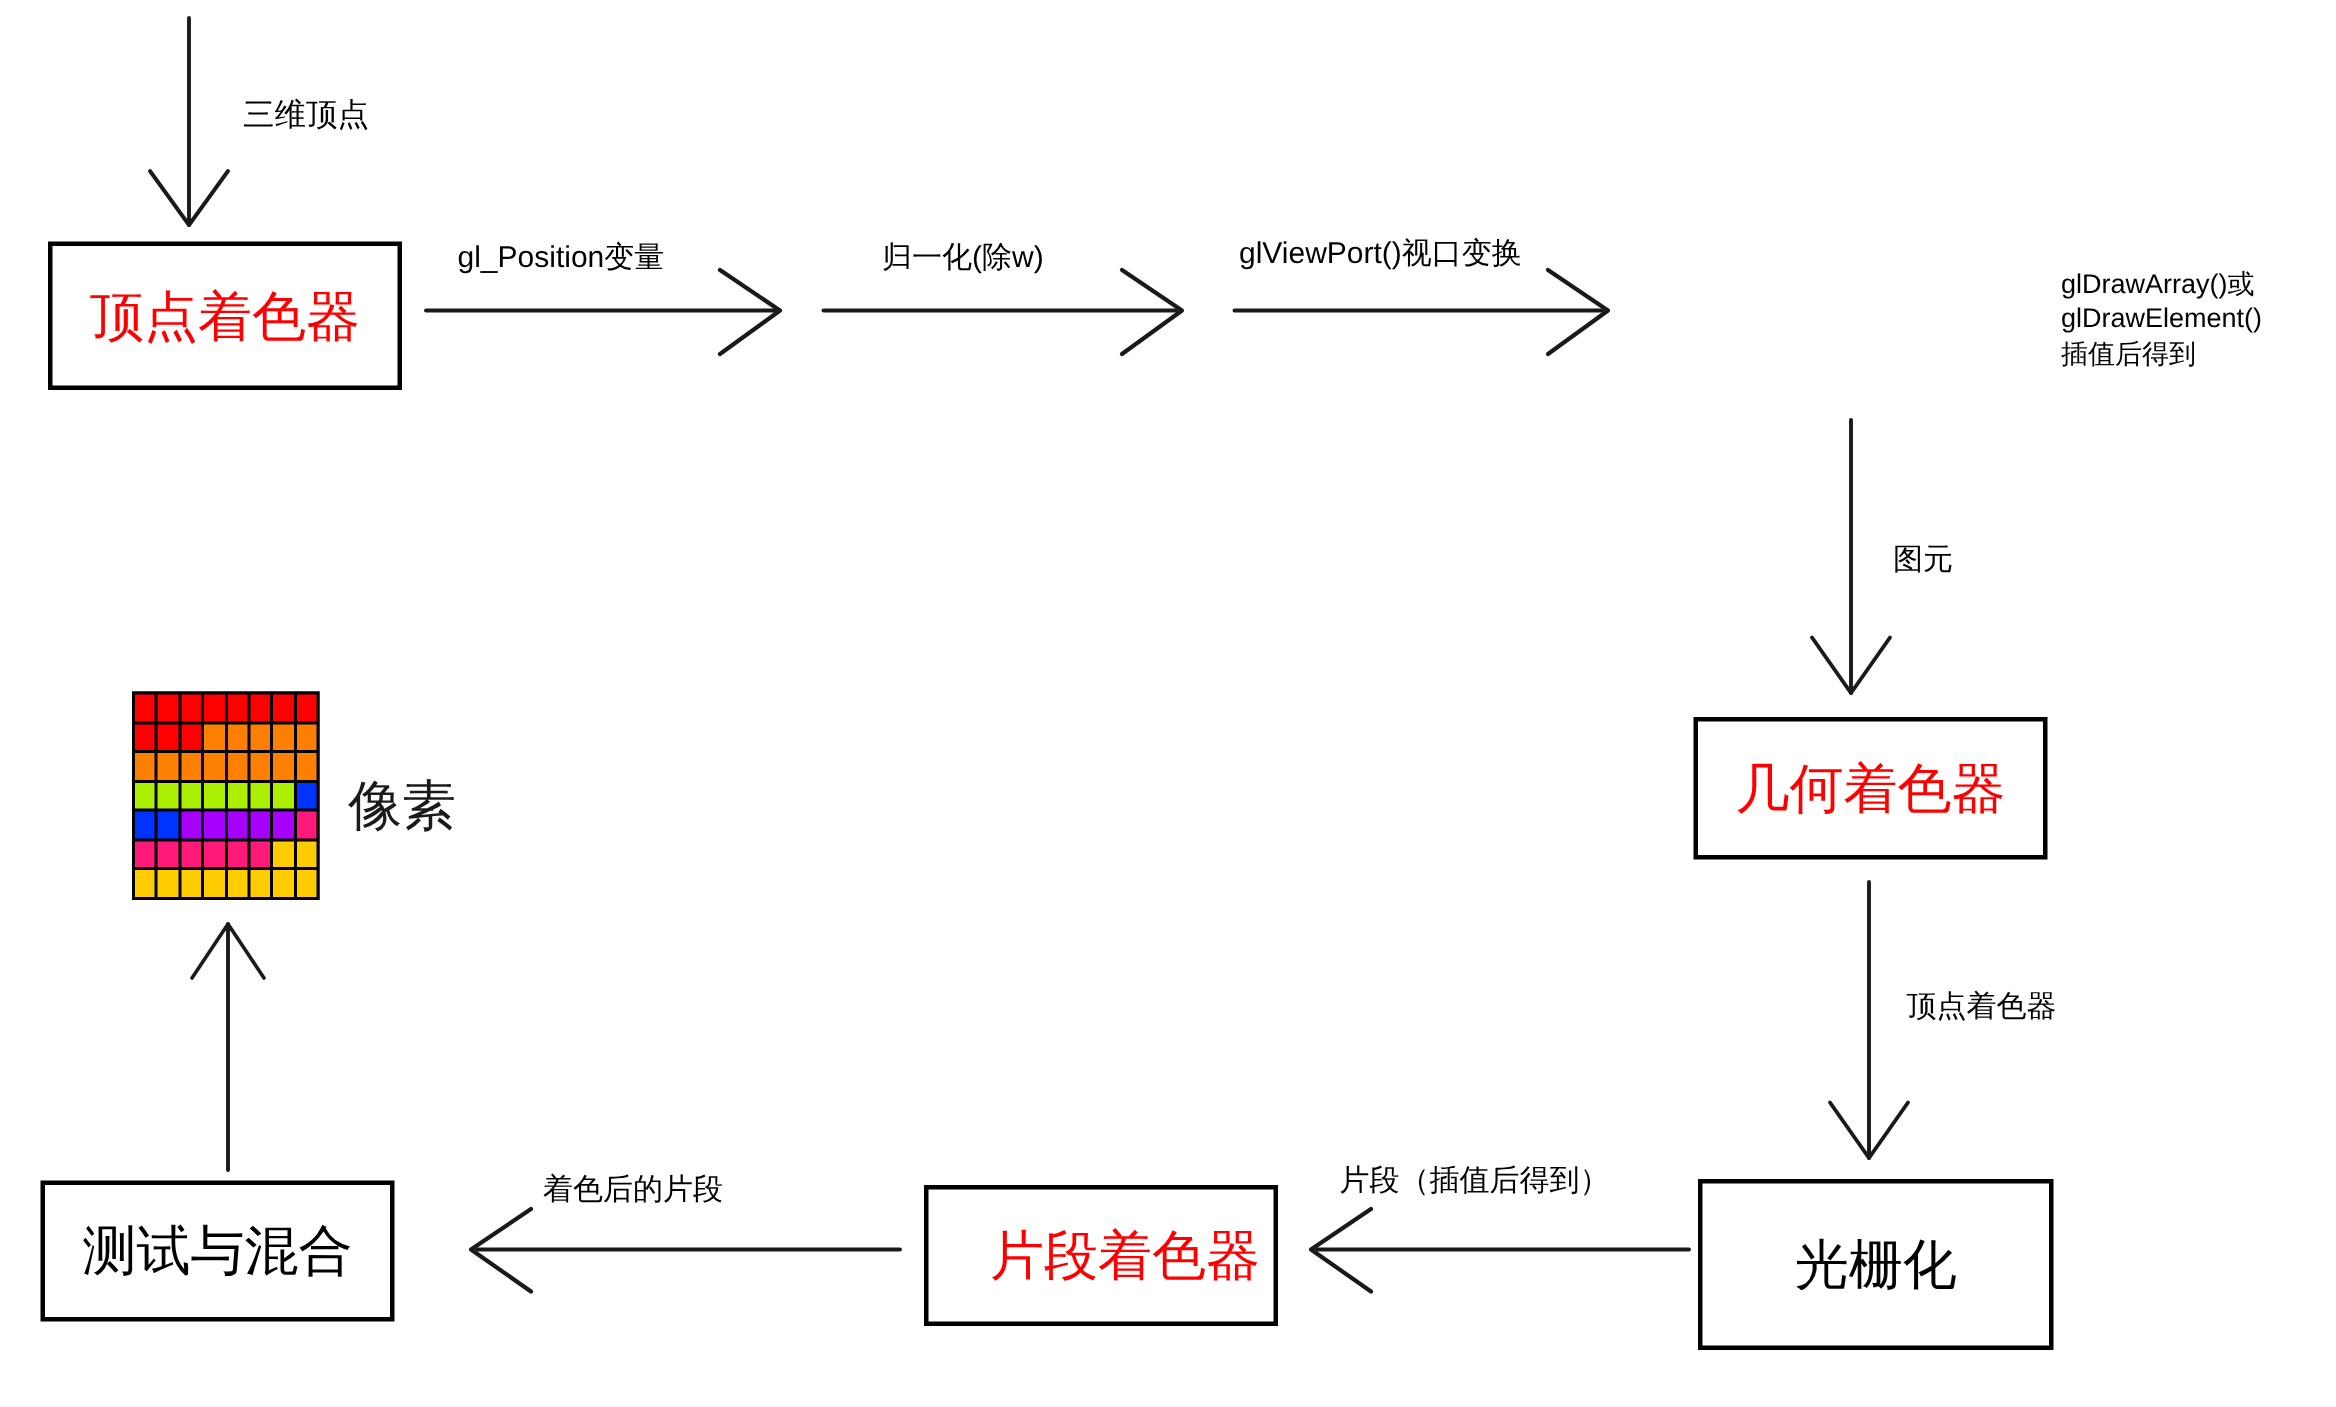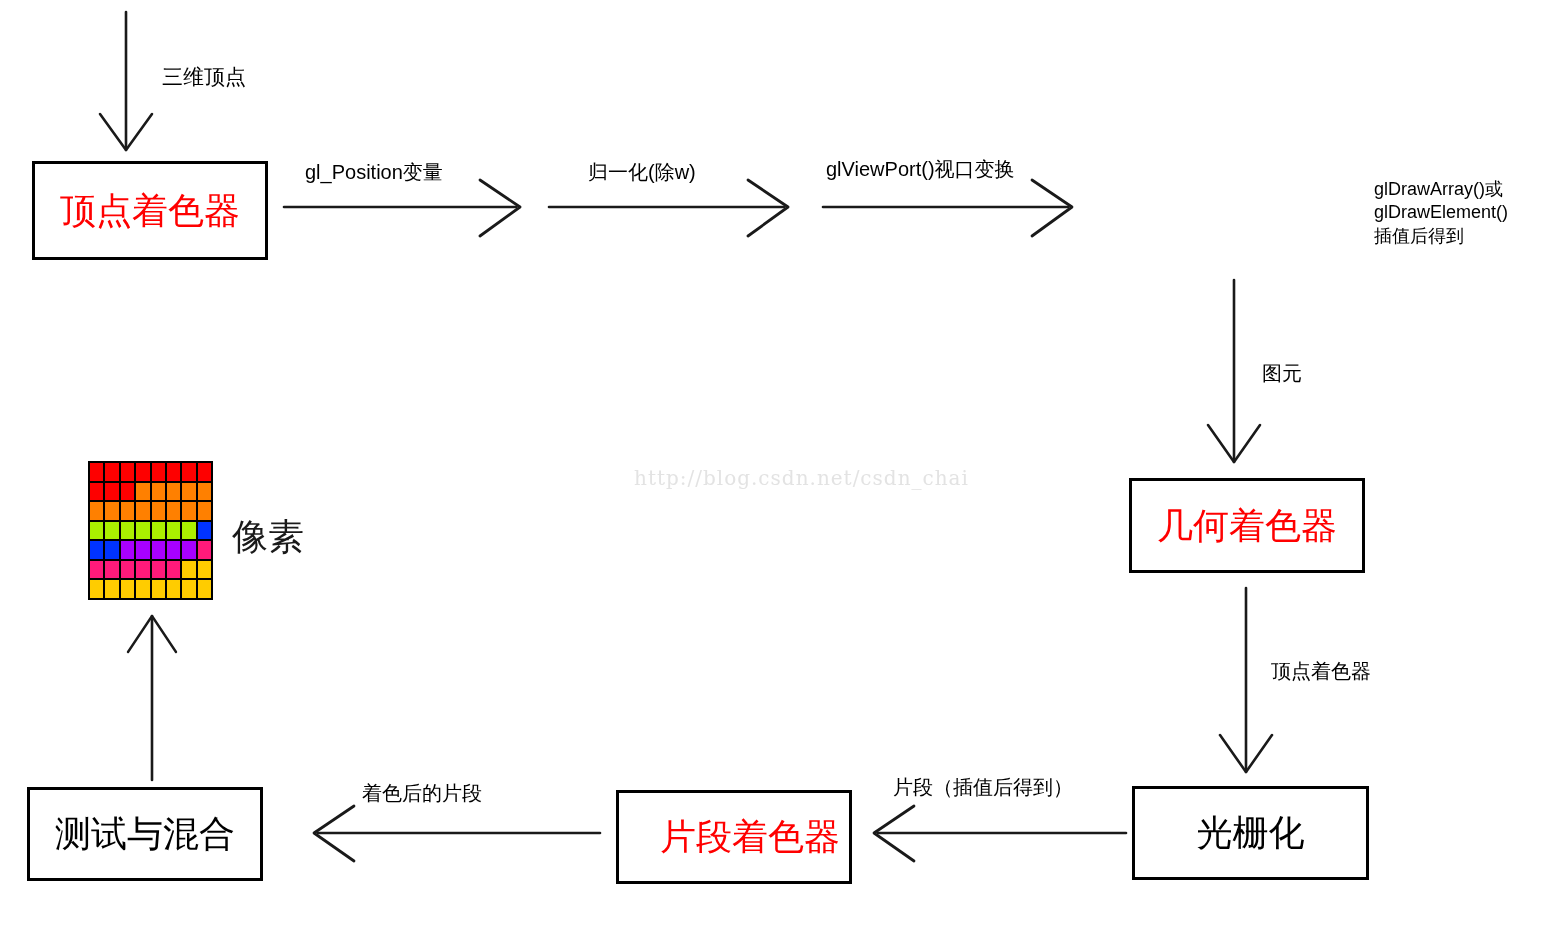--- a/index.html
+++ b/index.html
@@ -130,21 +130,21 @@
 
   <div class="node" id="n-vertex-shader" style="left: 32px; top: 161px; width: 236px; height: 99px;">
     <span class="node-label red" style="color: rgb(255, 0, 0); font-size: 36px;">顶点着色器</span>
   </div>
 
 
   <div class="node" id="n-geometry-shader" style="left: 1129px; top: 478px; width: 236px; height: 95px;">
     <span class="node-label red" style="color: rgb(255, 0, 0); font-size: 36px;">几何着色器</span>
   </div>
 
-  <div class="node" id="n-rasterization" style="left: 1132px; top: 786px; width: 237px; height: 94px;">
+  <div class="node" id="n-rasterization" style="left: 1132px; top: 786px; width: 237px; height: 114px;">
     <span class="node-label black" style="color: rgb(0, 0, 0); font-size: 36px;">光栅化</span>
   </div>
 
   <div class="node" id="n-fragment-shader" style="left: 616px; top: 790px; width: 236px; height: 94px; padding-left: 32px;">
     <span class="node-label red" style="color: rgb(255, 0, 0); font-size: 36px;">片段着色器</span>
   </div>
 
   <div class="node" id="n-test-and-blend" style="left: 27px; top: 787px; width: 236px; height: 94px;">
     <span class="node-label black" style="color: rgb(0, 0, 0); font-size: 36px;">测试与混合</span>
   </div>
@@ -217,15 +217,14 @@
       <div class="pixel-cell" style="background: rgb(255, 204, 0);"></div>
       <div class="pixel-cell" style="background: rgb(255, 204, 0);"></div>
       <div class="pixel-cell" style="background: rgb(255, 204, 0);"></div>
       <div class="pixel-cell" style="background: rgb(255, 204, 0);"></div>
       <div class="pixel-cell" style="background: rgb(255, 204, 0);"></div>
       <div class="pixel-cell" style="background: rgb(255, 204, 0);"></div>
       <div class="pixel-cell" style="background: rgb(255, 204, 0);"></div>
     </div>
   <div class="pixel-caption" id="pixel-caption" style="left: 232px; top: 513px; font-size: 36px;">像素</div>
 
-  <div class="watermark" id="watermark" style="left: 634px; top: 466px; font-size: 20px;">http://blog.csdn.net/csdn_chai</div>
 
 </div>
 
 </body></html>

